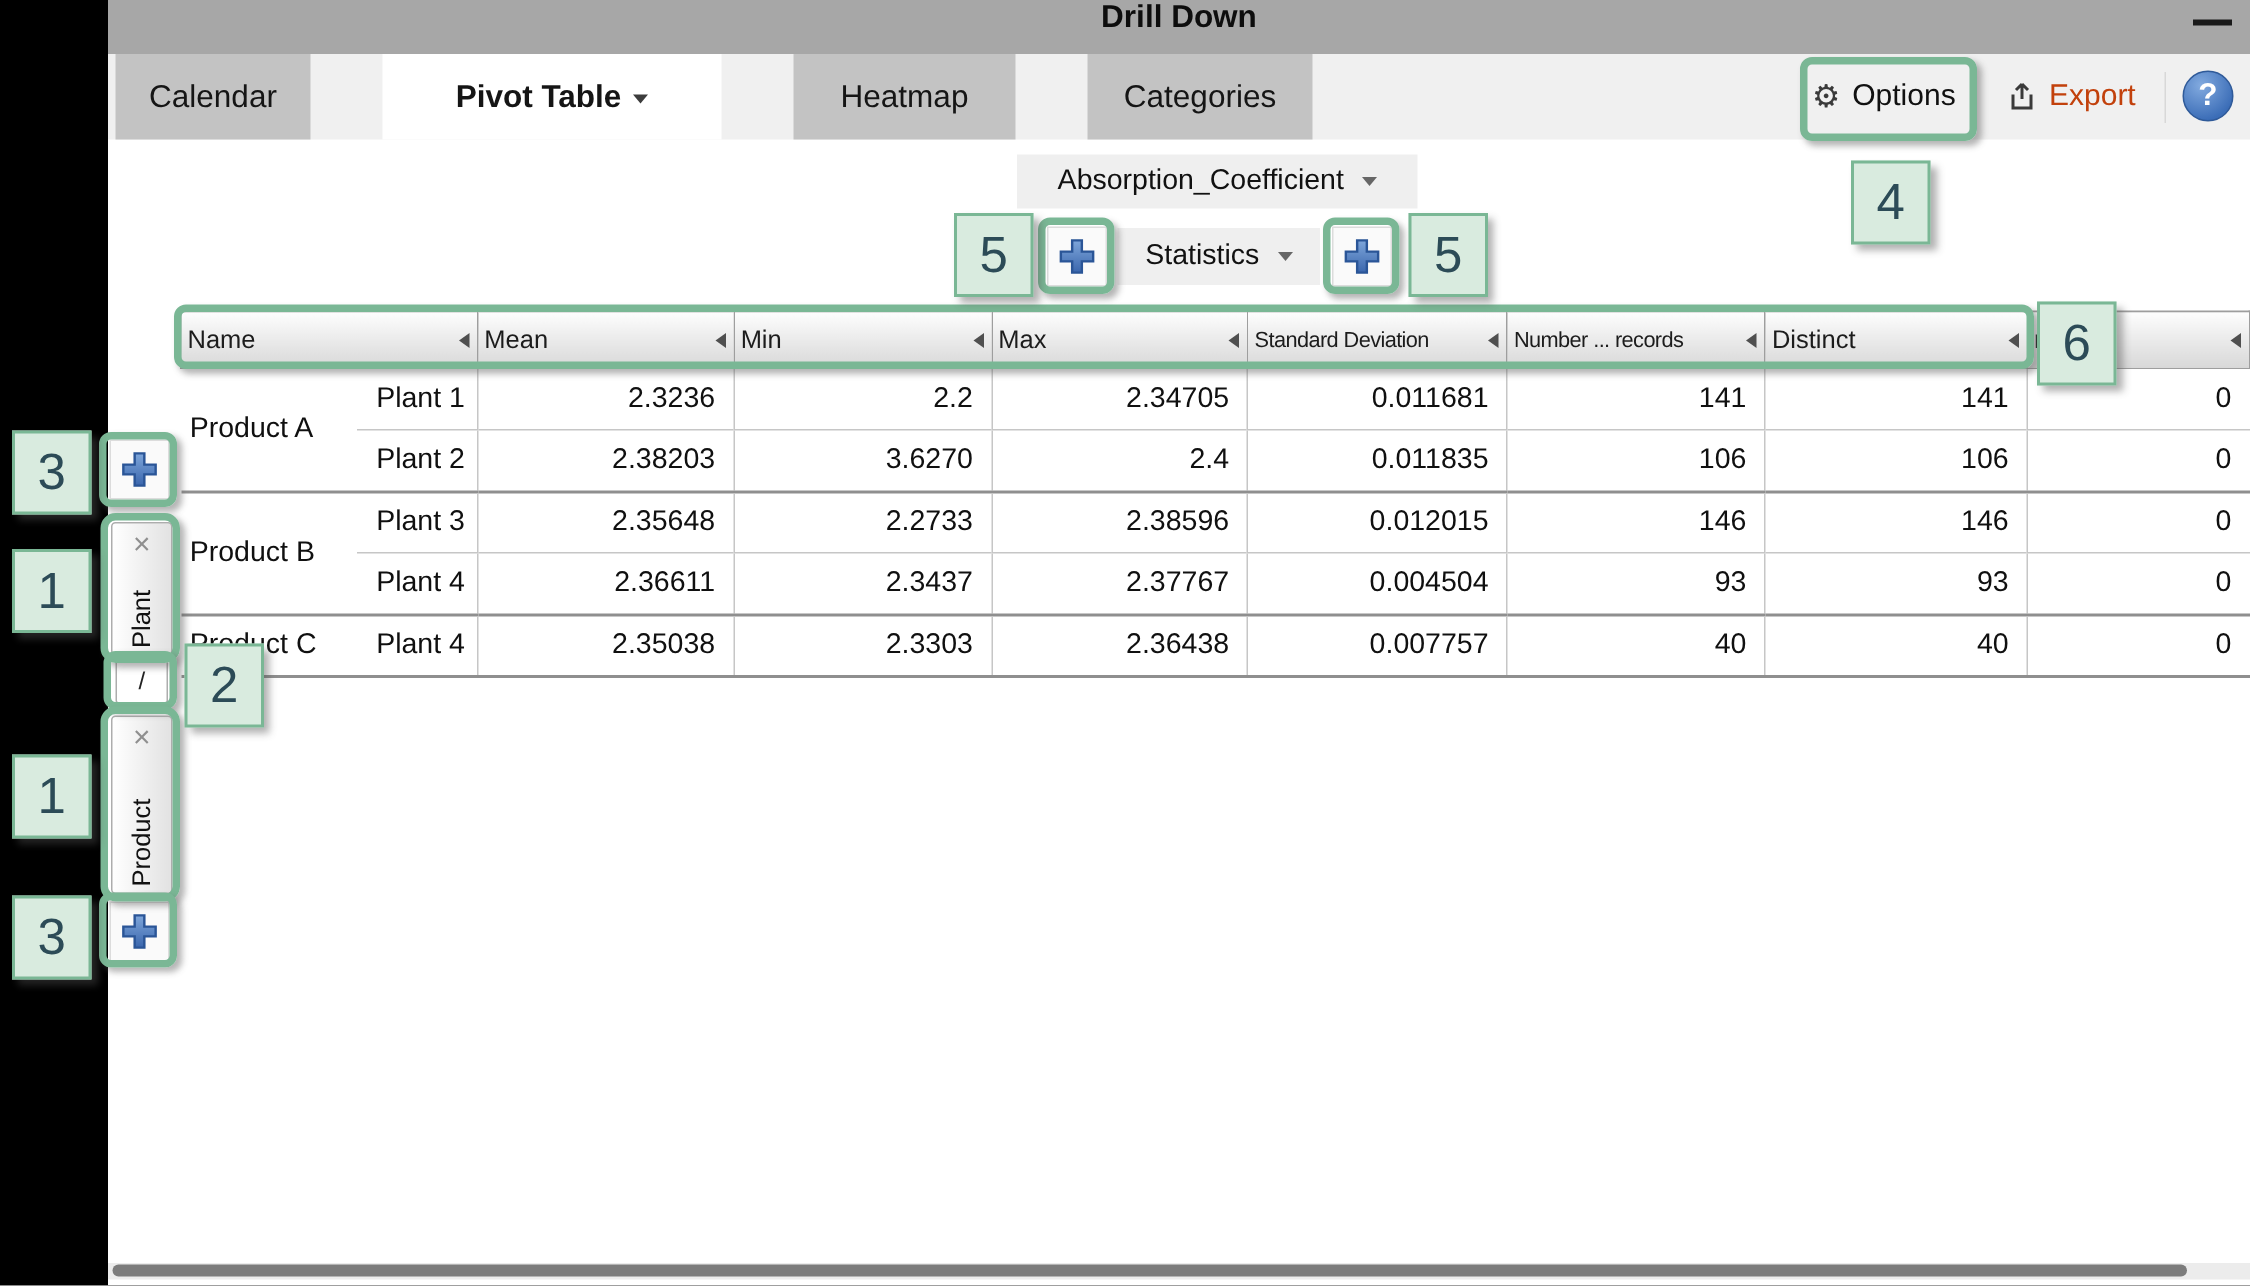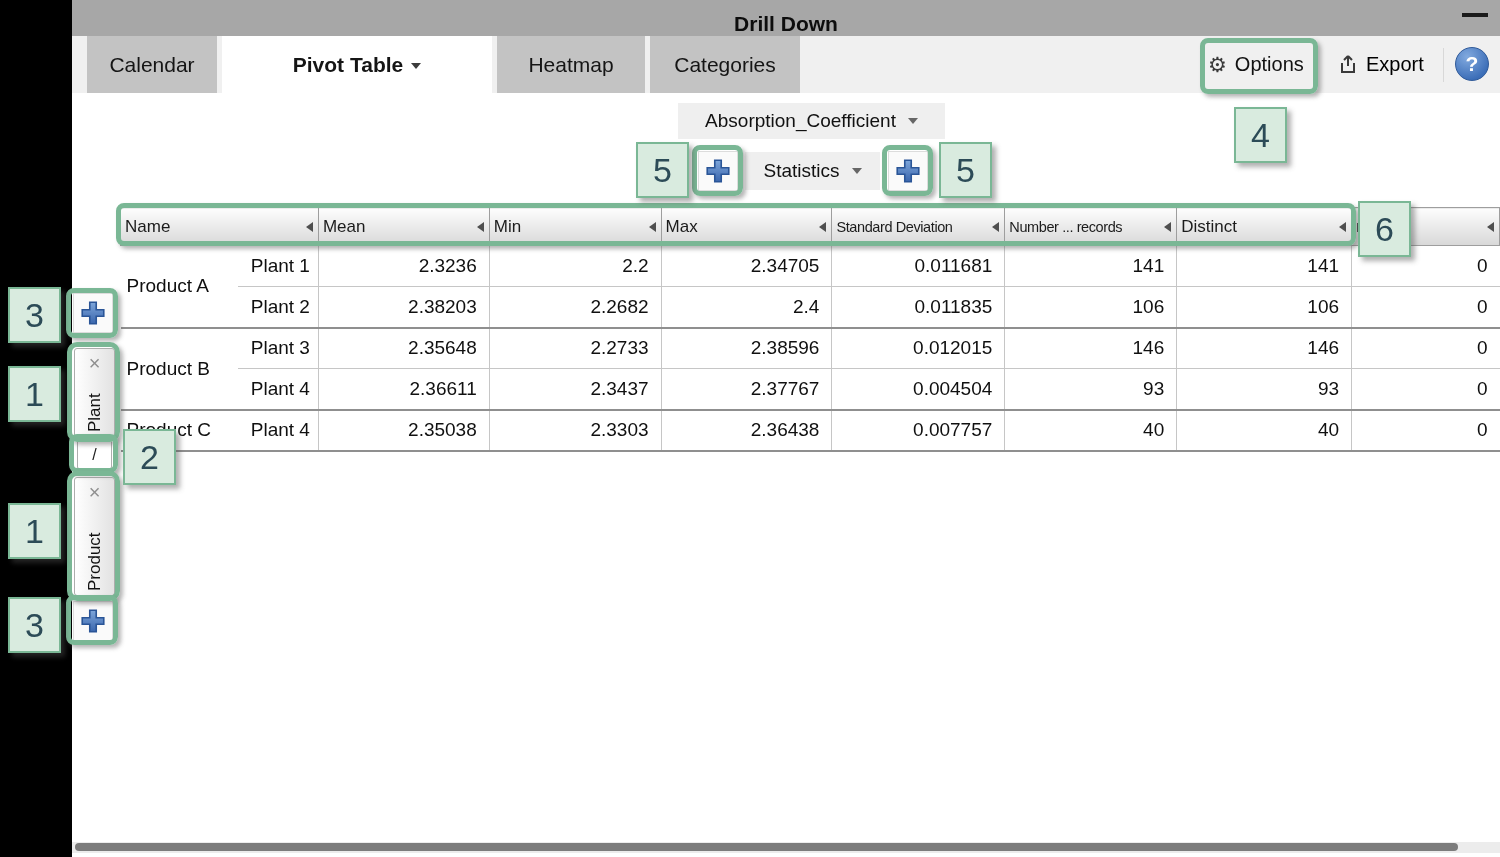--- a/index.html
+++ b/index.html
@@ -3,39 +3,39 @@
 <meta charset="utf-8">
 <style>
   * { margin:0; padding:0; box-sizing:border-box; }
   body { font-family:"Liberation Sans","DejaVu Sans",sans-serif; background:#000; }
   .app { position:relative; width:1500px; height:857px; background:#fff; overflow:hidden; }
 
   .left-strip { position:absolute; left:0; top:0; width:72px; height:857px; background:#000; }
 
   
   .titlebar { position:absolute; left:72px; top:0; width:1428px; height:36px; background:#a7a7a7;
-              display:flex; align-items:flex-end; justify-content:center; }
+              display:flex; align-items:flex-start; justify-content:center; }
   .title-text { font-size:21px; font-weight:bold; color:#0d0d0d; }
   .minimize { position:absolute; right:12px; top:13px; width:26px; height:4px; background:#1a1a1a; }
 
   
   .tabbar { position:absolute; left:72px; top:36px; width:1428px; height:57px; background:#f0f0f0;
-            display:flex; align-items:stretch; padding-left:15px; }
+            display:flex; align-items:stretch; padding-left:5px;gap:43px; }
   .tab { background:#c3c3c3; display:flex; align-items:center; justify-content:center; gap:8px;
          font-size:21px; color:#151515; margin-right:5px; cursor:default; }
   .tab.active { background:#ffffff; font-weight:bold; }
-  .tw0{width:130px}.tw1{width:270px}.tw2{width:140px}.tw3{width:148px}.tw4{width:150px}
+  .tw0{width:130px}.tw1{width:226px}.tw2{width:140px}.tw3{width:148px}.tw4{width:150px}
   .caret { width:0; height:0; border-left:5px solid transparent; border-right:5px solid transparent;
            border-top:6px solid #4b4b4b; }
   .tab .caret { border-top-color:#3c3c3c; margin-top:3px; }
 
   .btn-options { position:absolute; left:1136px; top:7px; height:43px; display:flex; align-items:center;
                  gap:8px; font-size:20px; color:#111; }
   .btn-export  { position:absolute; left:1266px; top:7px; height:43px; display:flex; align-items:center;
-                 gap:8px; font-size:20px; color:#000000;text-align:center; }
+                 gap:8px; font-size:20px; color:#c2410c;text-align:center; }
   .gear { font-size:21px; color:#3a3a3a; line-height:1; }
   .toolbar-sep { position:absolute; left:1371px; top:12px; width:1px; height:34px; background:#d8d8d8; }
   .btn-help { position:absolute; left:1383px; top:11px; width:34px; height:34px; border-radius:50%;
               background:radial-gradient(circle at 35% 28%, #82aadf, #3b6db7 75%);
               border:1px solid #2f5a99; color:#fff; font-weight:bold; font-size:21px;
               display:flex; align-items:center; justify-content:center; }
 
   
   .drop { position:absolute; background:#efefef; display:flex; align-items:center; justify-content:center;
           gap:12px; font-size:19px; color:#111; }
@@ -233,21 +233,21 @@
         <td class="num">2.2</td>
         <td class="num">2.34705</td>
         <td class="num">0.011681</td>
         <td class="num">141</td>
         <td class="num">141</td>
         <td class="num">0</td>
       </tr>
       <tr class="sub">
         <td class="plant">Plant 2</td>
         <td class="num">2.38203</td>
-        <td class="num">2.2682</td>
+        <td class="num">3.6270</td>
         <td class="num">2.4</td>
         <td class="num">0.011835</td>
         <td class="num">106</td>
         <td class="num">106</td>
         <td class="num">0</td>
       </tr>
       <tr class="g-start">
         <td class="product" rowspan="2">Product B</td>
         <td class="plant">Plant 3</td>
         <td class="num">2.35648</td>

